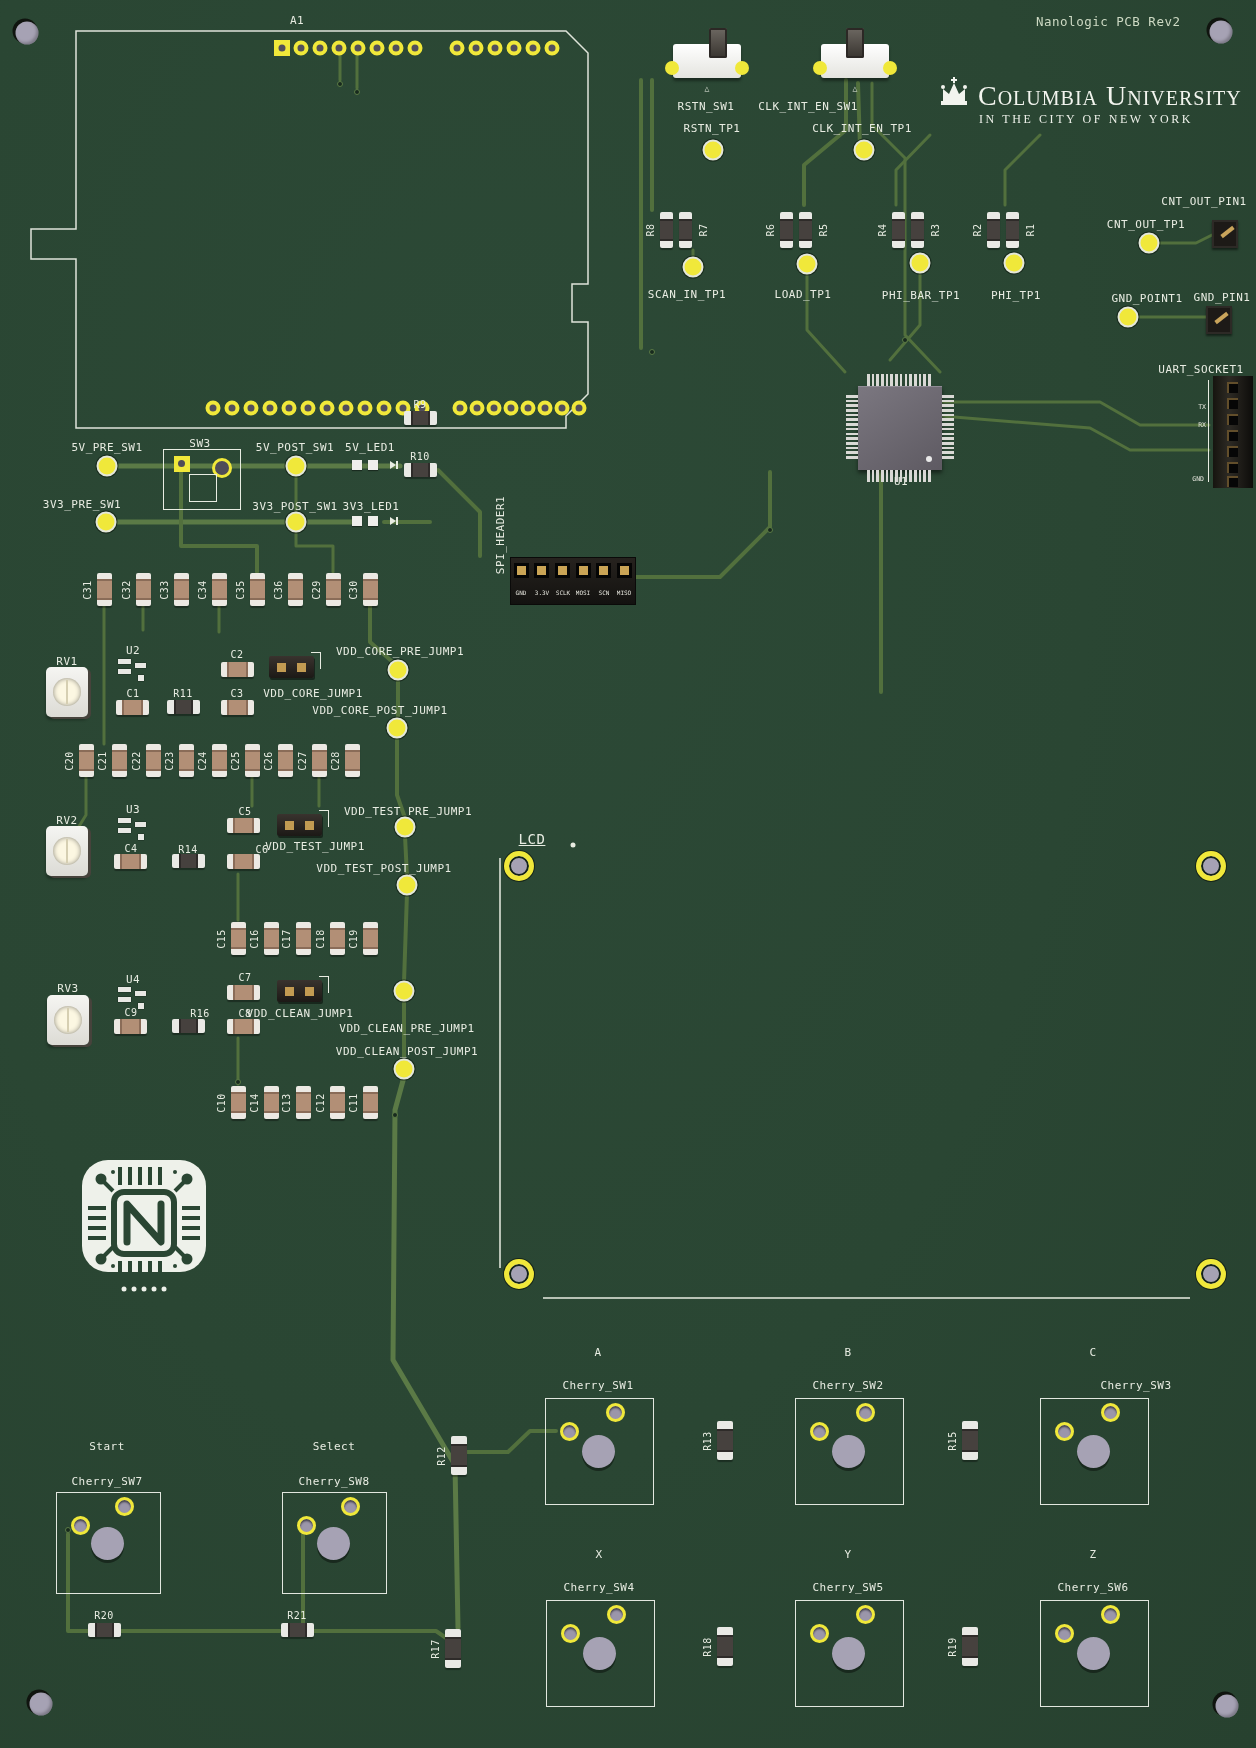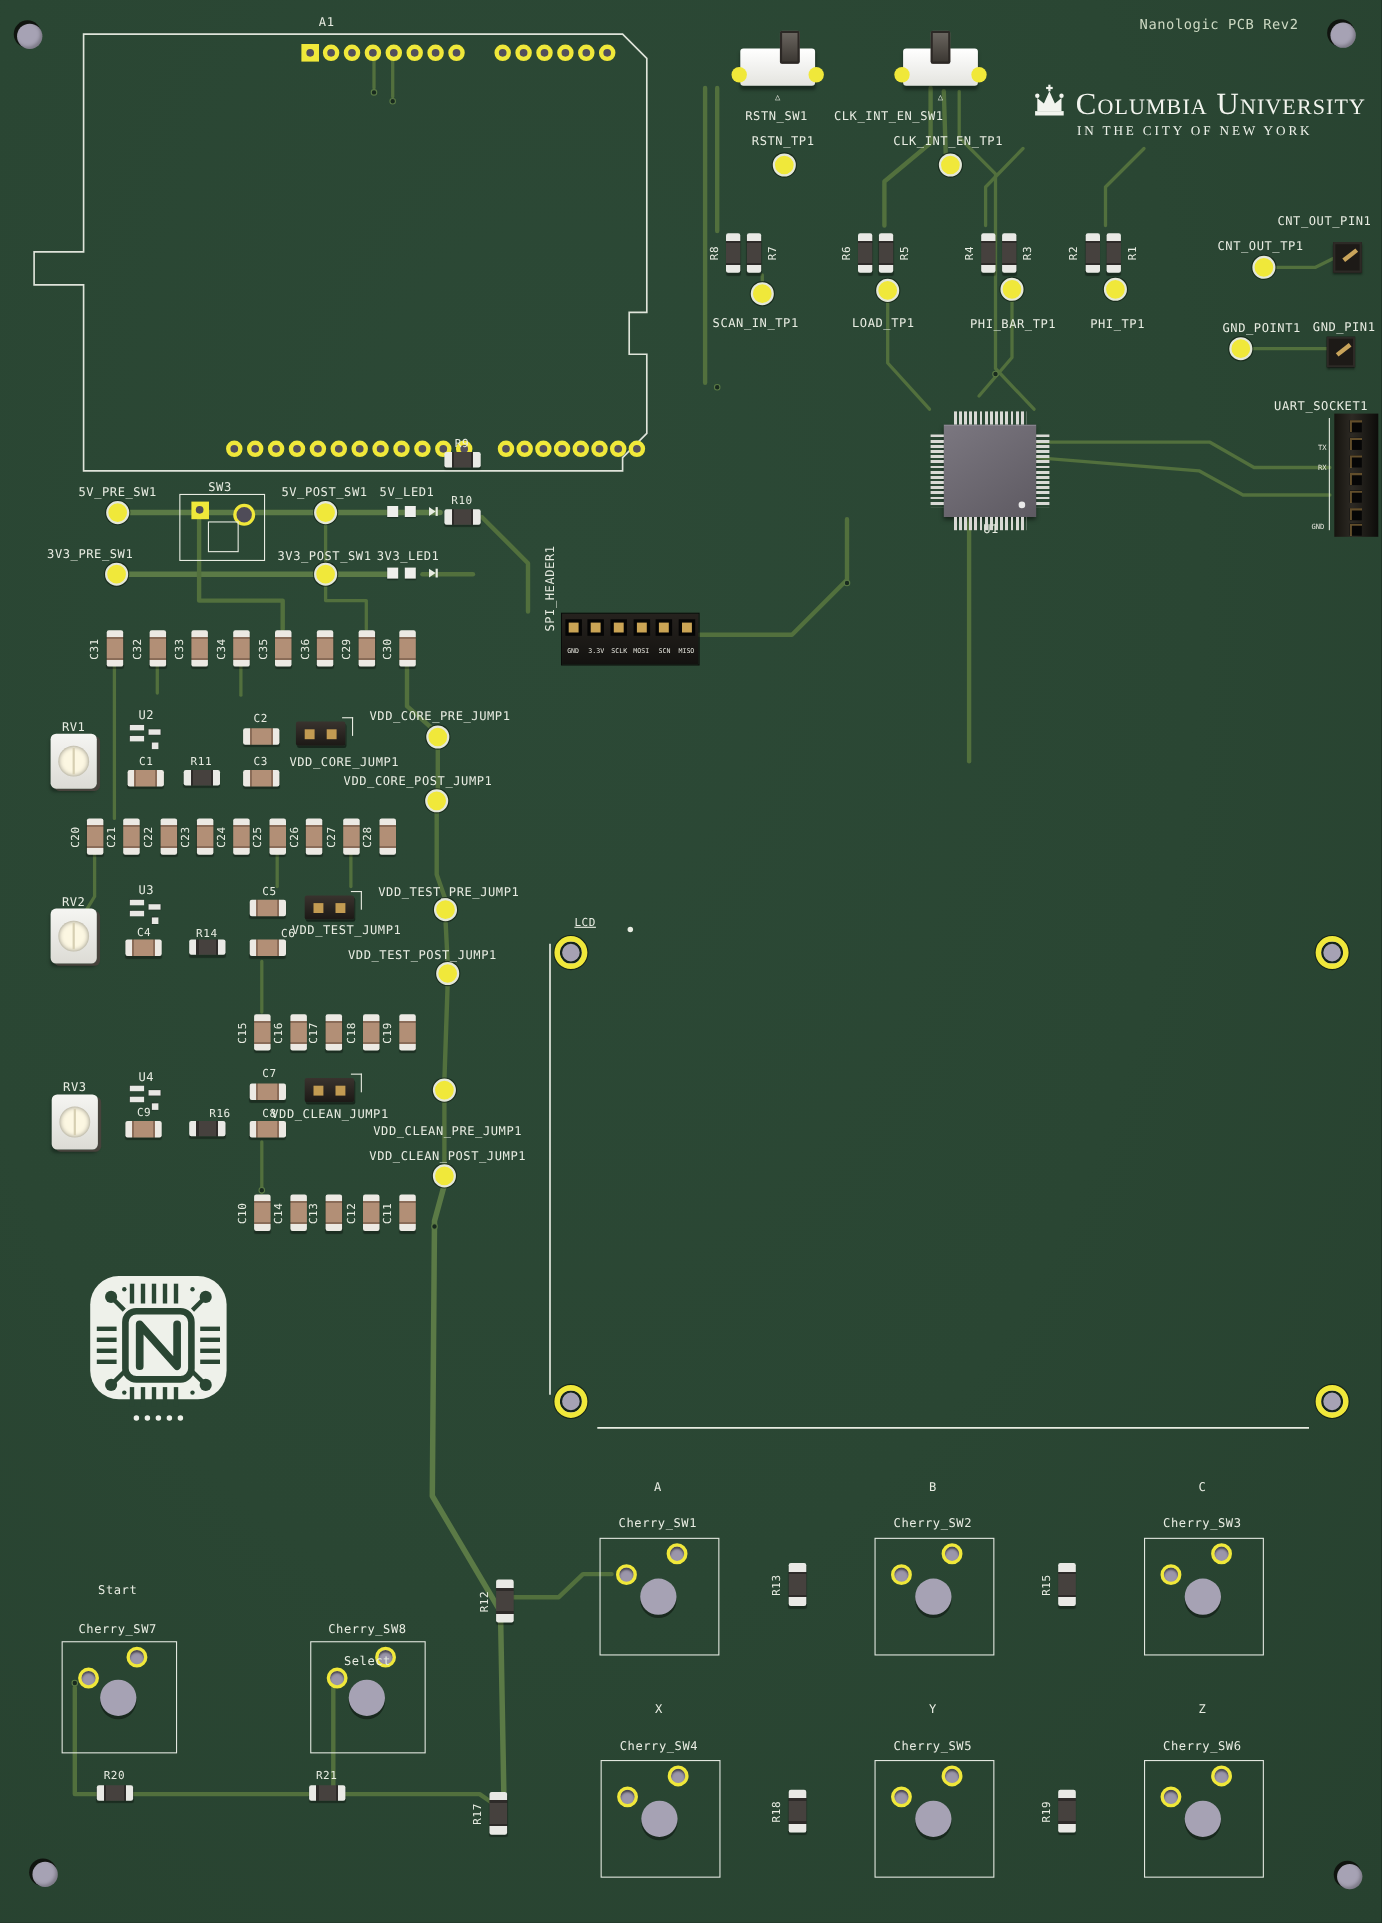--- a/index.html
+++ b/index.html
@@ -4,21 +4,21 @@
 <style>
   html,body{margin:0;padding:0;background:#1c2c22;}
   #board{position:relative;width:1256px;height:1748px;overflow:hidden;
     background:radial-gradient(ellipse at 40% 30%, #2c4936 0%, #2a4633 55%, #27412f 100%);
     font-family:"DejaVu Sans Mono", monospace;}
   #vect{position:absolute;left:0;top:0;z-index:1;}
   .lbl{position:absolute;z-index:5;font-size:11px;letter-spacing:.5px;color:#e8ece2;
     white-space:nowrap;transform:translate(-50%,-50%);}
   .lbl.sm{font-size:10px;}
   .lbl.rot{transform:translate(-50%,-50%) rotate(-90deg);}
-  .lbl.big{font-size:10px;text-decoration:underline;}
+  .lbl.big{font-size:14px;text-decoration:underline;}
   .cmp{position:absolute;z-index:3;}
   
   .tp{position:absolute;z-index:3;width:17px;height:17px;border-radius:50%;background:#f0e83a;
     border:2px solid #e3e7d9;box-shadow:0 0 0 1px rgba(16,30,18,.7);transform:translate(-50%,-50%);}
   
   .sswitch{width:68px;height:34px;background:linear-gradient(#ffffff,#e4e4df);border-radius:3px;
     box-shadow:0 3px 3px rgba(0,0,0,.4);}
   .sswitch .knob{position:absolute;top:-16px;width:18px;height:30px;border-radius:2px;
     background:linear-gradient(#6d6862,#38342f);box-shadow:inset 0 0 0 2px #2c2825;}
   .sswitch .pady{position:absolute;top:17px;width:14px;height:14px;border-radius:50%;background:#f0e83a;}
@@ -600,21 +600,21 @@
       <i class="cbig"></i>
     </div>
   <span class="lbl" style="left:848px;top:1352px">B</span>
   <span class="lbl" style="left:848px;top:1385px">Cherry_SW2</span>
   <div class="cherry" style="left:795px;top:1398px">
     <i class="cpad p1"></i>
       <i class="cpad p2"></i>
       <i class="cbig"></i>
     </div>
   <span class="lbl" style="left:1093px;top:1352px">C</span>
-  <span class="lbl" style="left:1093px;top:1385px">Cherry_SW3</span>
+  <span class="lbl" style="left:1136px;top:1385px">Cherry_SW3</span>
   <div class="cherry" style="left:1040px;top:1398px">
     <i class="cpad p1"></i>
       <i class="cpad p2"></i>
       <i class="cbig"></i>
     </div>
   <div class="cmp resv" style="left:717px;top:1421px">
       <span class="vlbl">R13</span>
     </div>
   <div class="cmp resv" style="left:962px;top:1421px">
       <span class="vlbl">R15</span>
@@ -648,21 +648,21 @@
       <span class="vlbl">R19</span>
     </div>
 
   <span class="lbl" style="left:107px;top:1446px">Start</span>
   <span class="lbl" style="left:107px;top:1481px">Cherry_SW7</span>
   <div class="cherry" style="left:56px;top:1492px;width:103px;height:100px">
     <i class="cpad p1" style="left:58px"></i>
       <i class="cpad p2"></i>
       <i class="cbig" style="left:34px;top:34px"></i>
     </div>
-  <span class="lbl" style="left:334px;top:1510px">Select</span>
+  <span class="lbl" style="left:334px;top:1446px">Select</span>
   <span class="lbl" style="left:334px;top:1481px">Cherry_SW8</span>
   <div class="cherry" style="left:282px;top:1492px;width:103px;height:100px">
     <i class="cpad p1" style="left:58px"></i>
       <i class="cpad p2"></i>
       <i class="cbig" style="left:34px;top:34px"></i>
     </div>
   <div class="cmp resv" style="left:451px;top:1436px">
       <span class="vlbl">R12</span>
     </div>
   <div class="cmp resv" style="left:445px;top:1629px">

